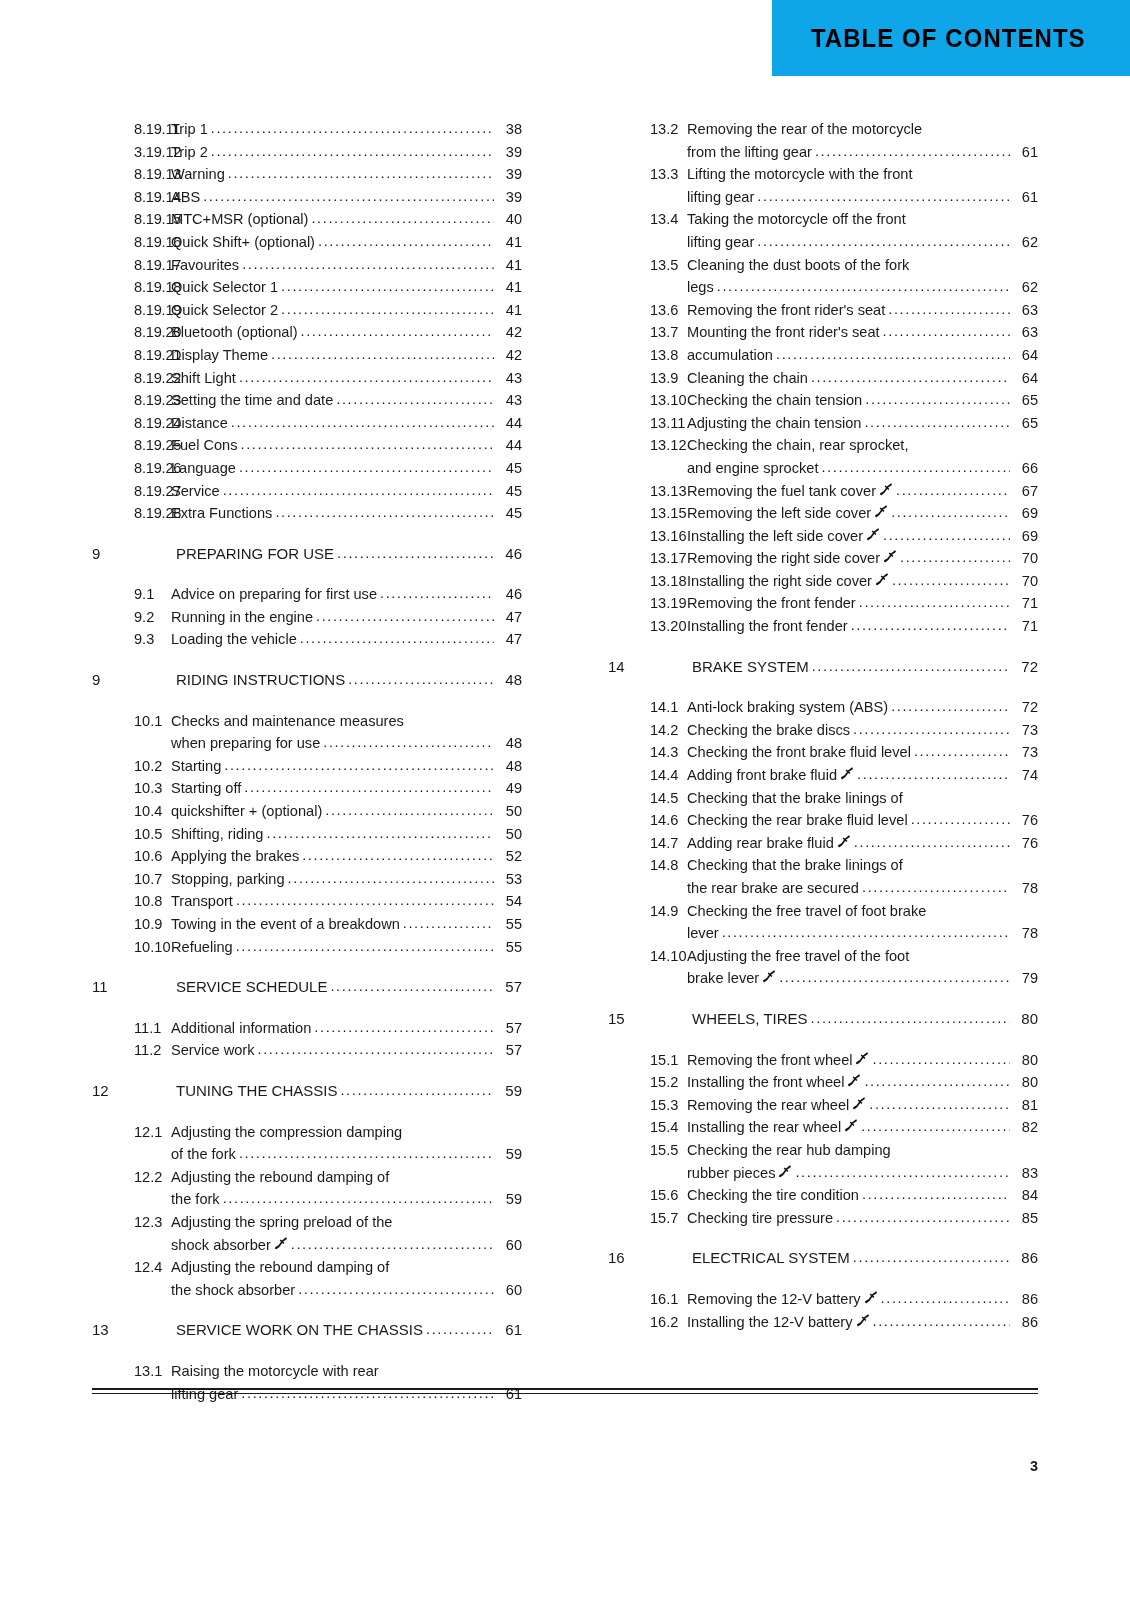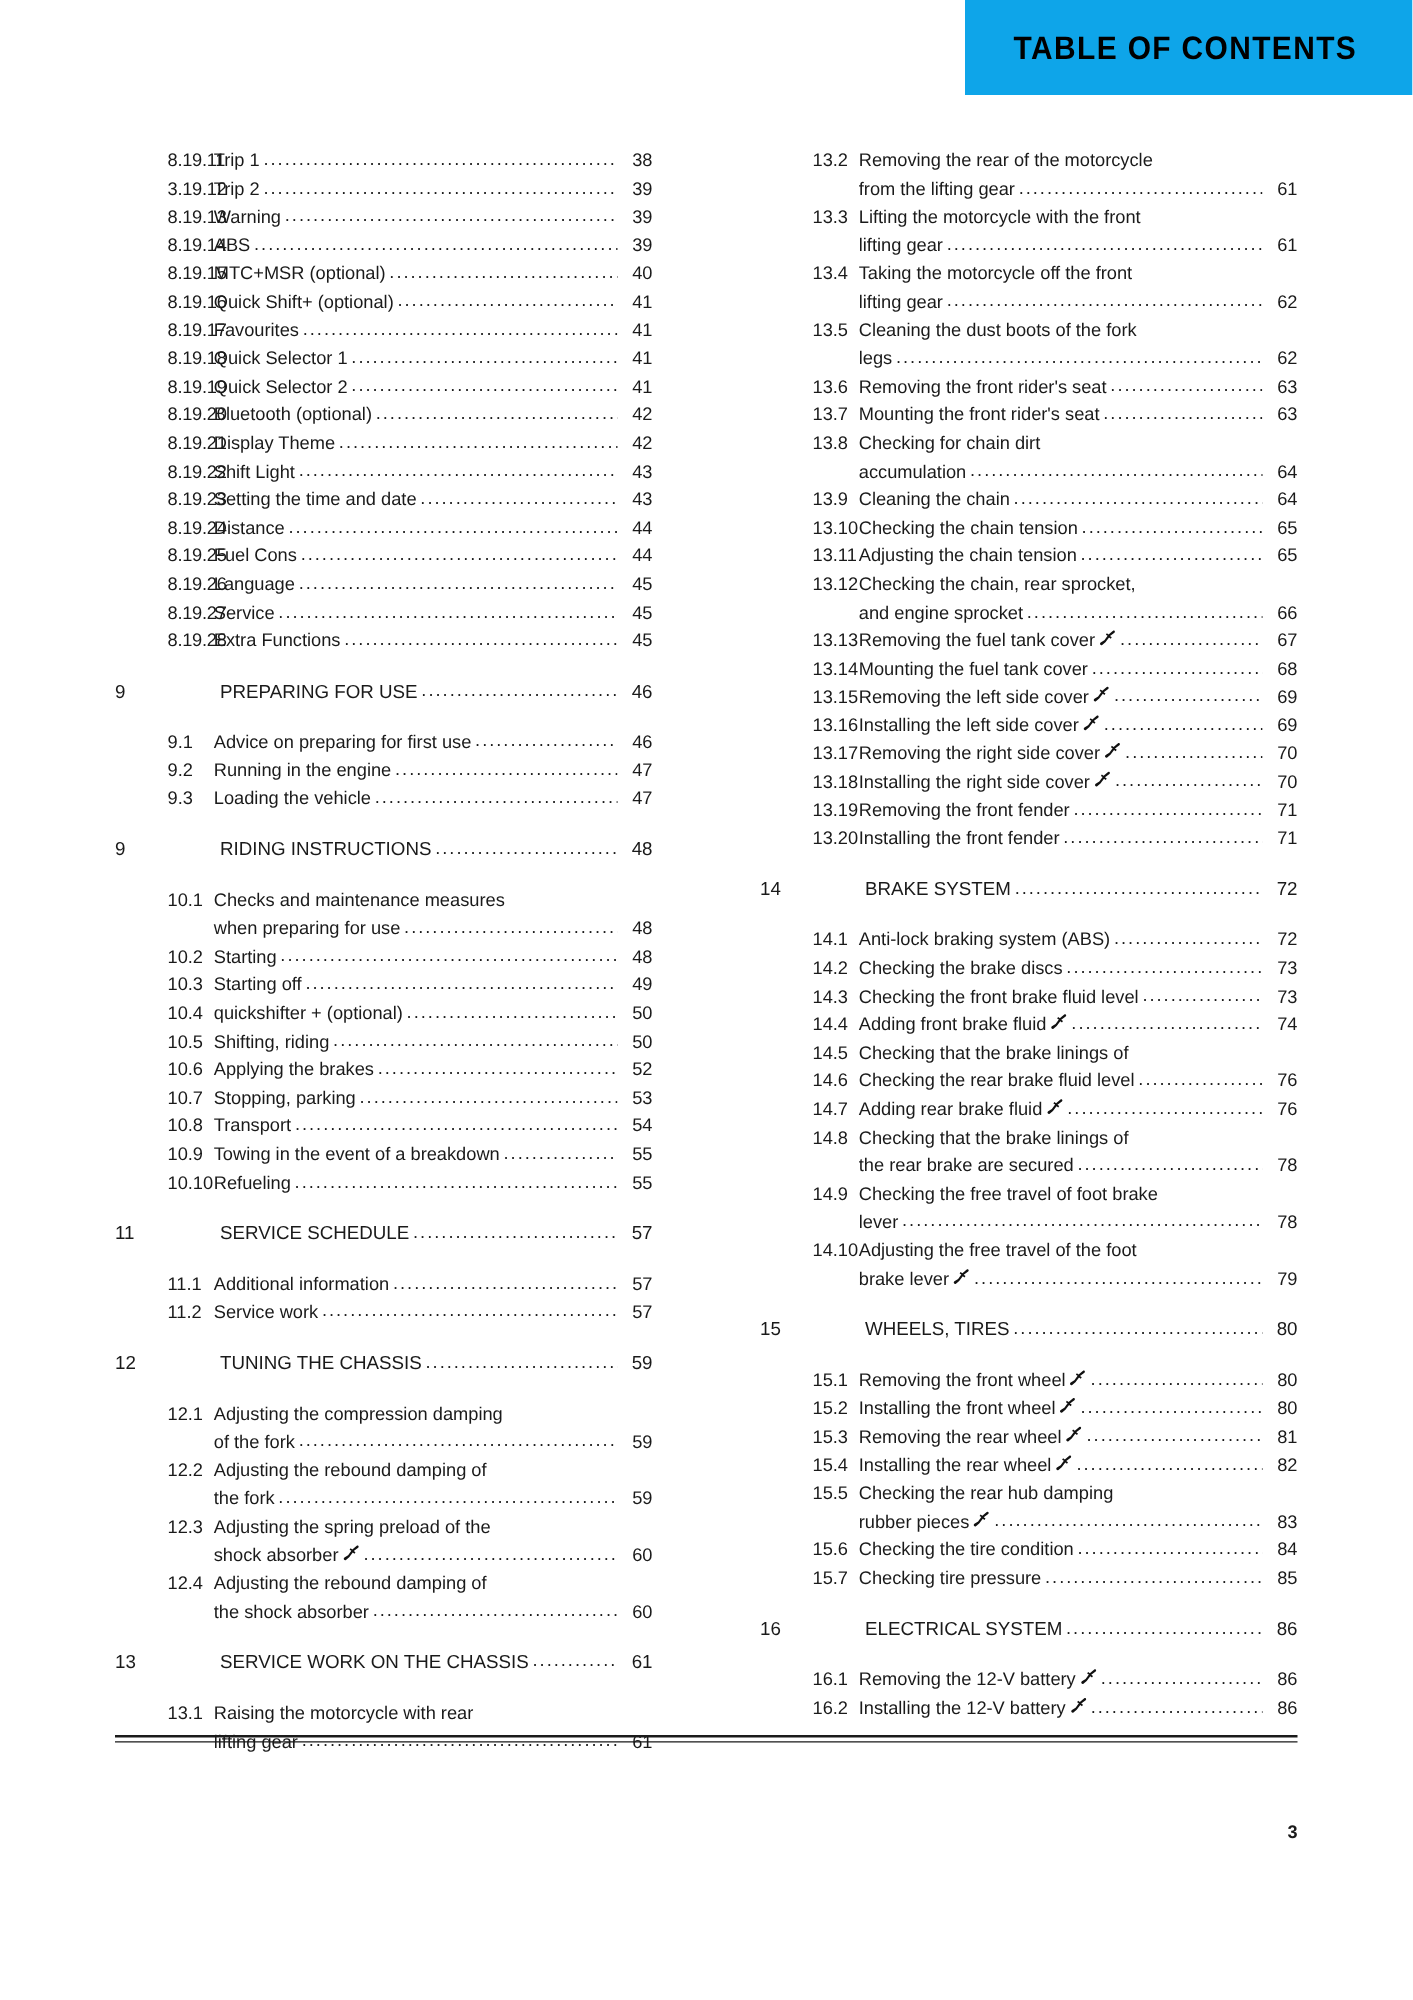--- a/index.html
+++ b/index.html
@@ -733,24 +733,20 @@
             <div class="line">
               <span class="txt">Mounting the front rider's seat</span>
               <span class="leader"></span>
               <span class="pg">63</span>
             </div>
           </div>
         </div>
         <div class="entry level2">
           <div class="num">13.8</div>
           <div class="label-wrap">
-            <div class="line no-leader cont-first">
-              <span class="txt">Checking for chain dirt</span>
-              <span class="pg">64</span>
-            </div>
             <div class="line">
               <span class="txt">accumulation</span>
               <span class="leader"></span>
               <span class="pg">64</span>
             </div>
           </div>
         </div>
         <div class="entry level2">
           <div class="num">13.9</div>
           <div class="label-wrap">
@@ -800,30 +796,20 @@
           <div class="label-wrap">
             <div class="line">
               <span class="txt">Removing the fuel tank cover</span>
               <span class="wrench">
                 <svg viewBox="0 0 16 15" width="14" height="13" aria-hidden="true">
                   <path fill="#111111" d="M14.6 1.0c-.3-.5-1.0-.6-1.5-.2L9.0 4.1 7.4 3.0 6.5 4.3l1.6 1.1-3.0 4.1-3.4 2.1c-.6.4-.8 1.2-.4 1.8.4.6 1.2.8 1.8.4l3.0-2.4 3.3-4.5 1.6 1.1.9-1.3-1.6-1.1 4.1-3.1c.5-.4.6-1.0.2-1.5z"></path>
                 </svg>
               </span>
               <span class="leader"></span>
               <span class="pg">67</span>
-            </div>
-          </div>
-        </div>
-        <div class="entry level2">
-          <div class="num">13.14</div>
-          <div class="label-wrap">
-            <div class="line">
-              <span class="txt">Mounting the fuel tank cover</span>
-              <span class="leader"></span>
-              <span class="pg">68</span>
             </div>
           </div>
         </div>
         <div class="entry level2">
           <div class="num">13.15</div>
           <div class="label-wrap">
             <div class="line">
               <span class="txt">Removing the left side cover</span>
               <span class="wrench">
                 <svg viewBox="0 0 16 15" width="14" height="13" aria-hidden="true">

